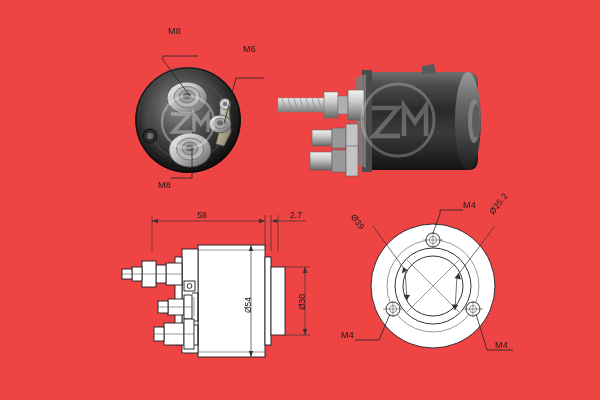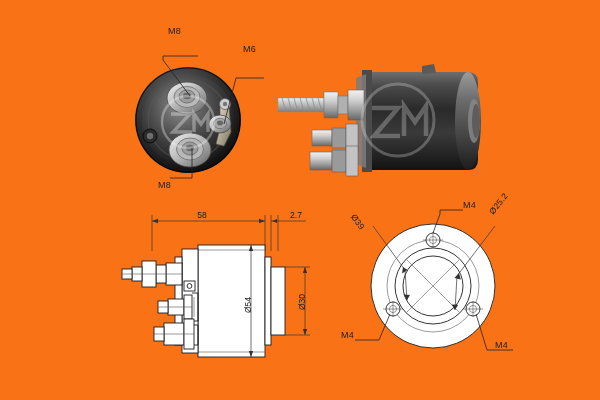--- a/index.html
+++ b/index.html
@@ -12,21 +12,21 @@
     height: 400px;
     position: relative;
     font-family: "Liberation Sans", sans-serif;
     overflow: hidden;
   }
   #page {
     position: absolute;
     left: 0; top: 0;
     width: 600px;
     height: 400px;
-    background: #f97316;
+    background: #ef4444;
   }
   .panel {
     position: absolute;
   }
   
   #photo-front {
     left: 128px; top: 58px;
     width: 134px; height: 124px;
   }
   

